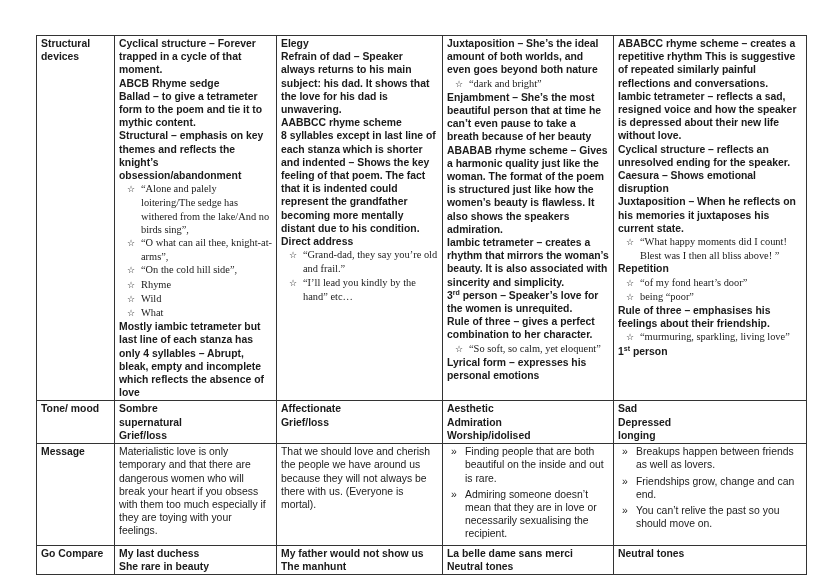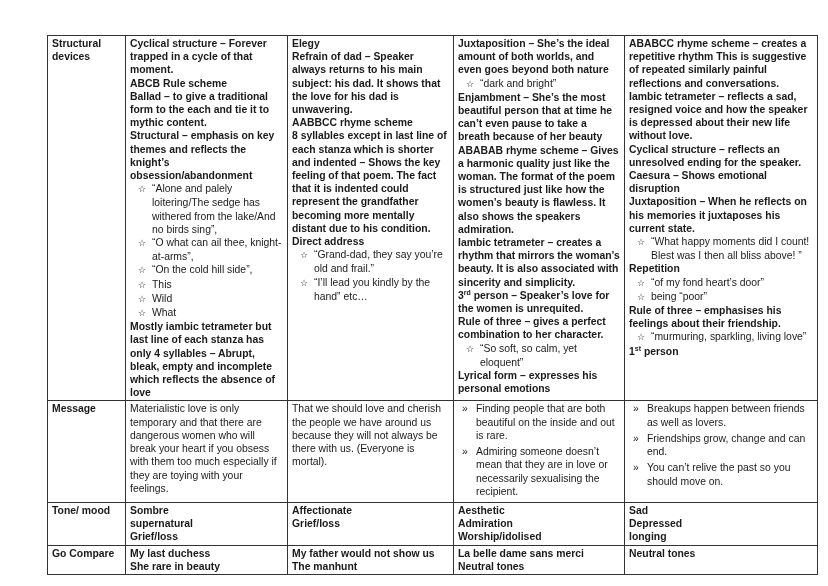--- a/index.html
+++ b/index.html
@@ -1,26 +1,26 @@
 <!DOCTYPE html>
 <html><head>
 <meta charset="utf-8">
 <style>
   html, body { margin: 0; padding: 0; background: #ffffff; }
   body { width: 828px; height: 586px; position: relative; overflow: hidden;
          font-family: "Liberation Sans", sans-serif; color: #1a1a1a; }
   table.notes { position: absolute; left: 36px; top: 35px; border-collapse: collapse;
-                table-layout: fixed; width: 770px; margin-left: 11px; }
+                table-layout: fixed; width: 770px; }
   table.notes td { border: 1px solid #333; vertical-align: top; padding: 1px 4px 1px 4px;
                    font-size: 10.4px; line-height: 13.2px; }
   col.c0 { width: 78px; } col.c1 { width: 162px; } col.c2 { width: 166px; }
   col.c3 { width: 171px; } col.c4 { width: 193px; }
   td.rowhead { font-weight: bold; font-size: 11px; }
   .line { display: block; font-weight: bold; }
-  .star { display: block; padding-left: 22px; text-indent: -14px; }
+  .star { display: block; padding-left: 22px; text-indent: -14px; font-family: Liberation Serif, serif; }
   .star .g { display: inline-block; width: 14px; text-indent: 0; font-size: 9px; }
   .bullets { margin: 0; padding: 0; list-style: none; }
   .bullets li { padding-left: 18px; text-indent: -14px; margin-bottom: 3px; }
   .bullets li .g { display: inline-block; width: 14px; text-indent: 0; }
   sup { font-size: 7px; vertical-align: super; line-height: 0; }
   .compare td { font-size: 10px; }
 </style>
 </head>
 <body>
 
@@ -31,27 +31,27 @@
       <col class="c2">
       <col class="c3">
       <col class="c4">
     </colgroup>
   <tbody>
 
     <tr style="height:333px">
       <td class="rowhead">Structural devices</td>
       <td>
           <span class="line">Cyclical structure – Forever trapped in a cycle of that moment.</span>
-          <span class="line">ABCB Rule scheme</span>
-          <span class="line">Ballad – to give a traditional form to the each and tie it to mythic content.</span>
+          <span class="line">ABCB Rhyme sedge</span>
+          <span class="line">Ballad – to give a tetrameter form to the poem and tie it to mythic content.</span>
           <span class="line">Structural – emphasis on key themes and reflects the knight’s obsession/abandonment</span>
           <span class="star"><span class="g">☆</span><span>“Alone and palely loitering/The sedge has withered from the lake/And no birds sing”,</span></span>
           <span class="star"><span class="g">☆</span><span>“O what can ail thee, knight-at-arms”,</span></span>
           <span class="star"><span class="g">☆</span><span>“On the cold hill side”,</span></span>
-          <span class="star"><span class="g">☆</span><span>This</span></span>
+          <span class="star"><span class="g">☆</span><span>Rhyme</span></span>
           <span class="star"><span class="g">☆</span><span>Wild</span></span>
           <span class="star"><span class="g">☆</span><span>What</span></span>
           <span class="line">Mostly iambic tetrameter but last line of each stanza has only 4 syllables – Abrupt, bleak, empty and incomplete which reflects the absence of love</span>
         </td>
       <td>
           <span class="line">Elegy</span>
           <span class="line">Refrain of dad – Speaker always returns to his main subject: his dad. It shows that the love for his dad is unwavering.</span>
           <span class="line">AABBCC rhyme scheme</span>
           <span class="line">8 syllables except in last line of each stanza which is shorter and indented – Shows the key feeling of that poem. The fact that it is indented could represent the grandfather becoming more mentally distant due to his condition.</span>
           <span class="line">Direct address</span>
@@ -79,58 +79,58 @@
           <span class="line">Repetition</span>
           <span class="star"><span class="g">☆</span><span>“of my fond heart’s door”</span></span>
           <span class="star"><span class="g">☆</span><span>being “poor”</span></span>
           <span class="line">Rule of three – emphasises his feelings about their friendship.</span>
           <span class="star"><span class="g">☆</span><span>“murmuring, sparkling, living love”</span></span>
           <span class="line"><span>1</span><sup>st</sup><span> person</span></span>
         </td>
     </tr>
 
     <tr>
-      <td class="rowhead">Message</td>
-      <td>Materialistic love is only temporary and that there are dangerous women who will break your heart if you obsess with them too much especially if they are toying with your feelings.</td>
-      <td>That we should love and cherish the people we have around us because they will not always be there with us. (Everyone is mortal).</td>
-      <td>
-          <ul class="bullets">
-            <li><span class="g">»</span><span>Finding people that are both beautiful on the inside and out is rare.</span></li>
-            <li><span class="g">»</span><span>Admiring someone doesn’t mean that they are in love or necessarily sexualising the recipient.</span></li>
-          </ul>
-        </td>
-      <td>
-          <ul class="bullets">
-            <li><span class="g">»</span><span>Breakups happen between friends as well as lovers.</span></li>
-            <li><span class="g">»</span><span>Friendships grow, change and can end.</span></li>
-            <li><span class="g">»</span><span>You can’t relive the past so you should move on.</span></li>
-          </ul>
-        </td>
-    </tr>
-
-    <tr>
       <td class="rowhead">Tone/ mood</td>
       <td>
           <span class="line">Sombre</span>
           <span class="line">supernatural</span>
           <span class="line">Grief/loss</span>
         </td>
       <td>
           <span class="line">Affectionate</span>
           <span class="line">Grief/loss</span>
         </td>
       <td>
           <span class="line">Aesthetic</span>
           <span class="line">Admiration</span>
           <span class="line">Worship/idolised</span>
         </td>
       <td>
           <span class="line">Sad</span>
           <span class="line">Depressed</span>
           <span class="line">longing</span>
+        </td>
+    </tr>
+
+    <tr>
+      <td class="rowhead">Message</td>
+      <td>Materialistic love is only temporary and that there are dangerous women who will break your heart if you obsess with them too much especially if they are toying with your feelings.</td>
+      <td>That we should love and cherish the people we have around us because they will not always be there with us. (Everyone is mortal).</td>
+      <td>
+          <ul class="bullets">
+            <li><span class="g">»</span><span>Finding people that are both beautiful on the inside and out is rare.</span></li>
+            <li><span class="g">»</span><span>Admiring someone doesn’t mean that they are in love or necessarily sexualising the recipient.</span></li>
+          </ul>
+        </td>
+      <td>
+          <ul class="bullets">
+            <li><span class="g">»</span><span>Breakups happen between friends as well as lovers.</span></li>
+            <li><span class="g">»</span><span>Friendships grow, change and can end.</span></li>
+            <li><span class="g">»</span><span>You can’t relive the past so you should move on.</span></li>
+          </ul>
         </td>
     </tr>
 
     <tr class="compare">
       <td class="rowhead">Go Compare</td>
       <td>
           <span class="line">My last duchess</span>
           <span class="line">She rare in beauty</span>
         </td>
       <td>

